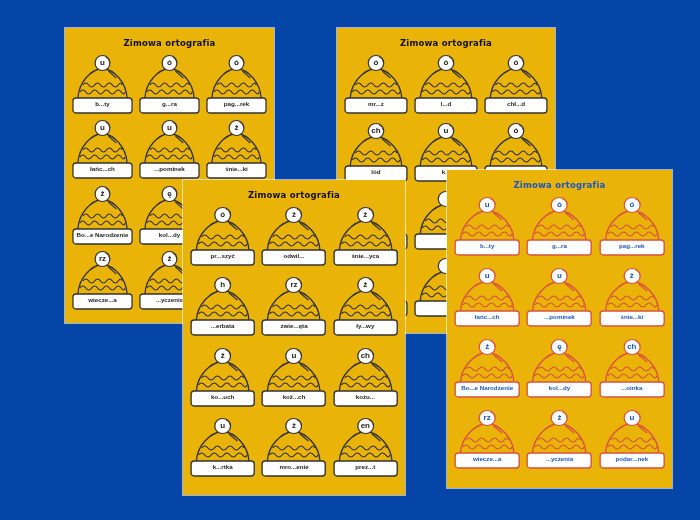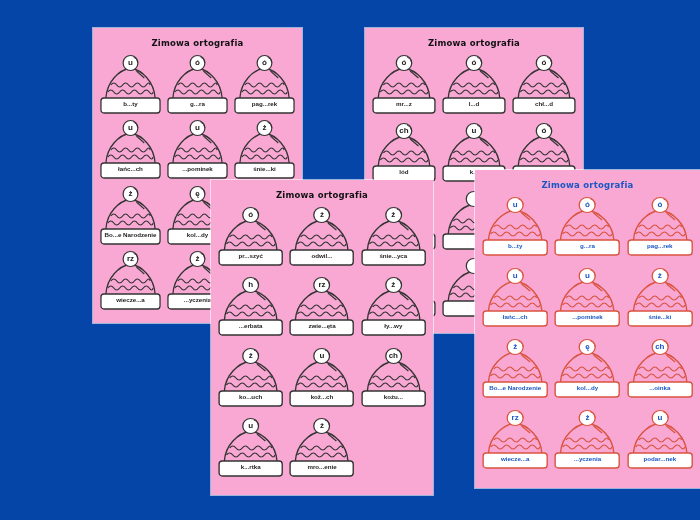--- a/index.html
+++ b/index.html
@@ -1,17 +1,17 @@
 <!DOCTYPE html>
 <html><head>
 <meta charset="utf-8">
 <style>
   html,body{margin:0;padding:0;}
   body{width:700px;height:520px;background:#0645a8;position:relative;overflow:hidden;font-family:"Liberation Sans",sans-serif;}
-  .sheet{position:absolute;background:#f9a8d4;box-shadow:0 0 0 1px rgba(255,255,255,0.6);overflow:hidden;margin-left:28px;}
+  .sheet{position:absolute;background:#eab308;box-shadow:0 0 0 1px rgba(255,255,255,0.6);overflow:hidden;}
   .sheet-title{position:absolute;left:0;right:0;text-align:center;font-family:"DejaVu Sans",sans-serif;font-size:8.5px;font-weight:bold;letter-spacing:0.2px;}
   .hat{position:relative;}
   .hat svg{position:absolute;left:0;top:0;width:100%;height:100%;overflow:visible;}
   .pom-letter{position:absolute;text-align:center;font-weight:bold;font-size:8px;line-height:1;}
   .word{position:absolute;text-align:center;font-weight:bold;font-size:6.2px;line-height:1;white-space:nowrap;}
 </style>
 </head>
 <body style="background: rgb(6, 69, 168);">
 
 <div id="stage">
@@ -471,20 +471,33 @@
     <path d="M38 17 L 46 24" fill="none" stroke="#333333" stroke-width="1.1"></path>
     <path d="M12 31 q3 -4 6 0 t6 0 t6 0 t6 0 t6 0 t6 0 t4 0" fill="none" stroke="#333333" stroke-width="1.2"></path>
     <path d="M9 38 q3 -4 6 0 t6 0 t6 0 t6 0 t6 0 t6 0 t6 0 t4 0" fill="none" stroke="#333333" stroke-width="1.2"></path>
     <circle cx="32" cy="9" r="7.5" fill="#fff" stroke="#333333" stroke-width="1.2"></circle>
     <path d="M35 3 A 7 7 0 0 1 39.5 9" fill="none" stroke="#333333" stroke-width="0.9"></path>
     <rect x="2" y="44" width="60" height="15" rx="3" ry="3" fill="#fff" stroke="#333333" stroke-width="1.3"></rect>
   </svg>
         <div class="pom-letter" style="left: 0px; right: 0px; top: 5px; color: rgb(34, 34, 34);">ż</div>
         <div class="word" style="left: 0px; right: 0px; top: 47.19px; color: rgb(34, 34, 34);">mro...enie</div>
       </div>
+      <div class="hat" style="position: absolute; left: 148.667px; top: 236.75px; width: 67.3333px; height: 66px;">
+  <svg viewBox="0 0 64 66" preserveAspectRatio="none">
+    <path d="M7 44 C 8 28, 20 16, 32 14 C 44 16, 56 28, 57 44" fill="none" stroke="#333333" stroke-width="1.3"></path>
+    <path d="M38 17 L 46 24" fill="none" stroke="#333333" stroke-width="1.1"></path>
+    <path d="M12 31 q3 -4 6 0 t6 0 t6 0 t6 0 t6 0 t6 0 t4 0" fill="none" stroke="#333333" stroke-width="1.2"></path>
+    <path d="M9 38 q3 -4 6 0 t6 0 t6 0 t6 0 t6 0 t6 0 t6 0 t4 0" fill="none" stroke="#333333" stroke-width="1.2"></path>
+    <circle cx="32" cy="9" r="7.5" fill="#fff" stroke="#333333" stroke-width="1.2"></circle>
+    <path d="M35 3 A 7 7 0 0 1 39.5 9" fill="none" stroke="#333333" stroke-width="0.9"></path>
+    <rect x="2" y="44" width="60" height="15" rx="3" ry="3" fill="#fff" stroke="#333333" stroke-width="1.3"></rect>
+  </svg>
+        <div class="pom-letter" style="left: 0px; right: 0px; top: 5px; color: rgb(34, 34, 34);">en</div>
+        <div class="word" style="left: 0px; right: 0px; top: 47.19px; color: rgb(34, 34, 34);">prez...t</div>
+      </div>
     </div>
     <div class="sheet" style="left: 447px; top: 170px; width: 225px; height: 318px;">
       <div class="sheet-title" style="top: 10px; color: rgb(26, 86, 196);">Zimowa ortografia</div>
       <div class="hat" style="position: absolute; left: 6px; top: 26px; width: 68.3333px; height: 66px;">
   <svg viewBox="0 0 64 66" preserveAspectRatio="none">
     <path d="M7 44 C 8 28, 20 16, 32 14 C 44 16, 56 28, 57 44" fill="none" stroke="#d9533e" stroke-width="1.3"></path>
     <path d="M38 17 L 46 24" fill="none" stroke="#d9533e" stroke-width="1.1"></path>
     <path d="M12 31 q3 -4 6 0 t6 0 t6 0 t6 0 t6 0 t6 0 t4 0" fill="none" stroke="#d9533e" stroke-width="1.2"></path>
     <path d="M9 38 q3 -4 6 0 t6 0 t6 0 t6 0 t6 0 t6 0 t6 0 t4 0" fill="none" stroke="#d9533e" stroke-width="1.2"></path>
     <circle cx="32" cy="9" r="7.5" fill="#fff" stroke="#d9533e" stroke-width="1.2"></circle>

